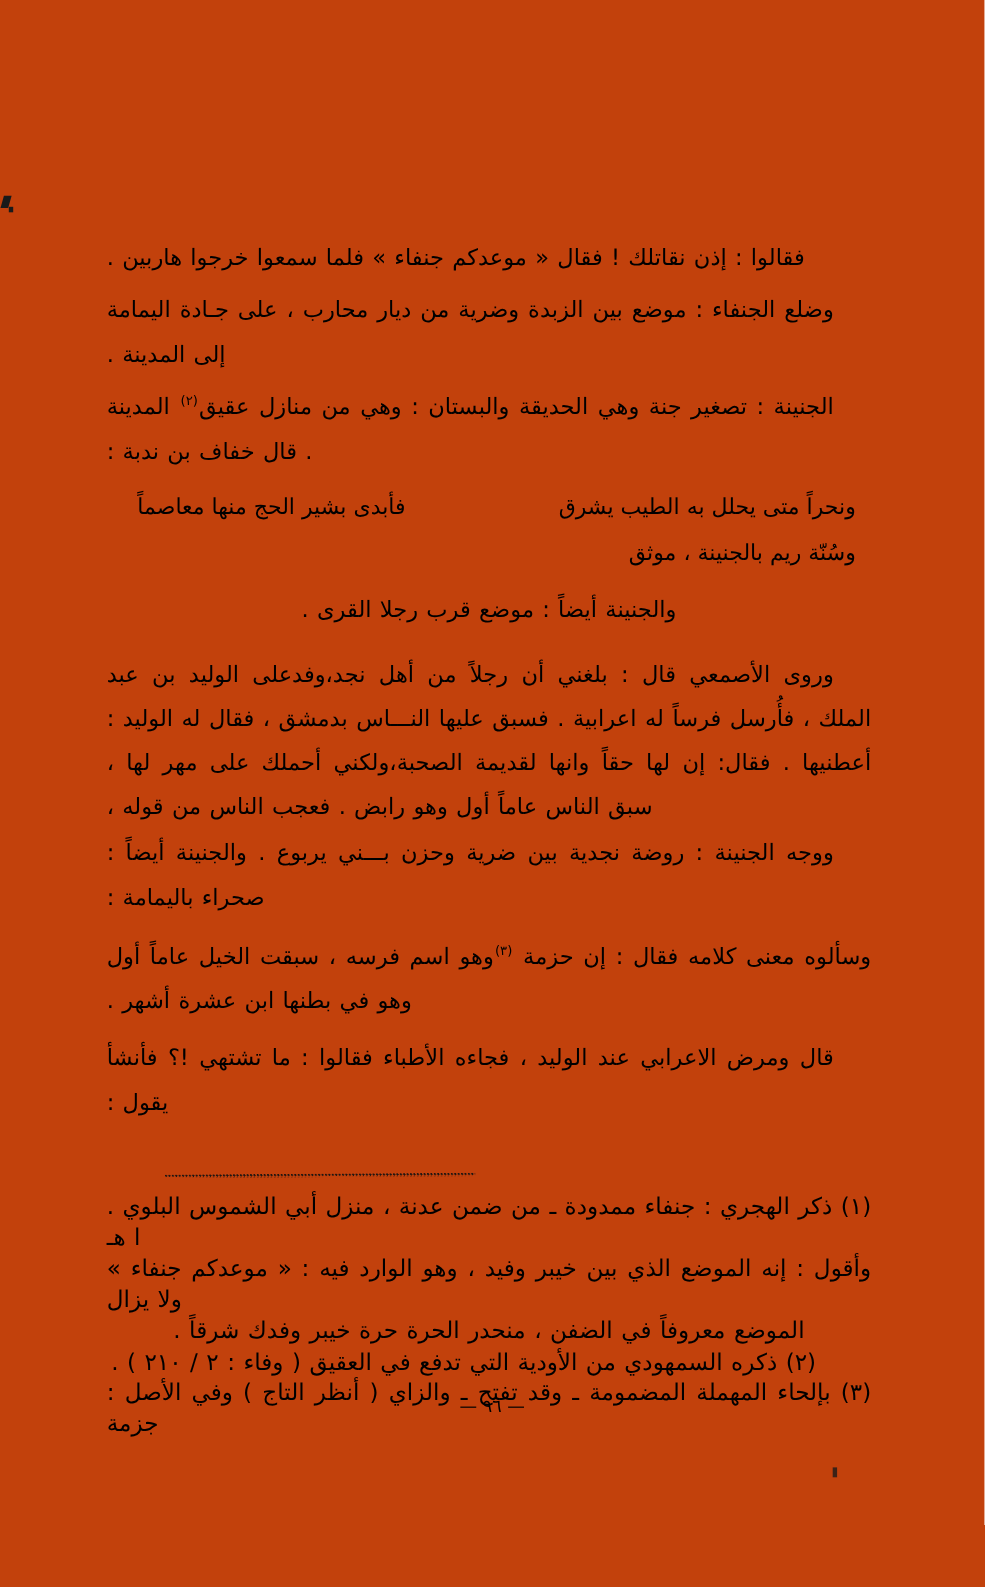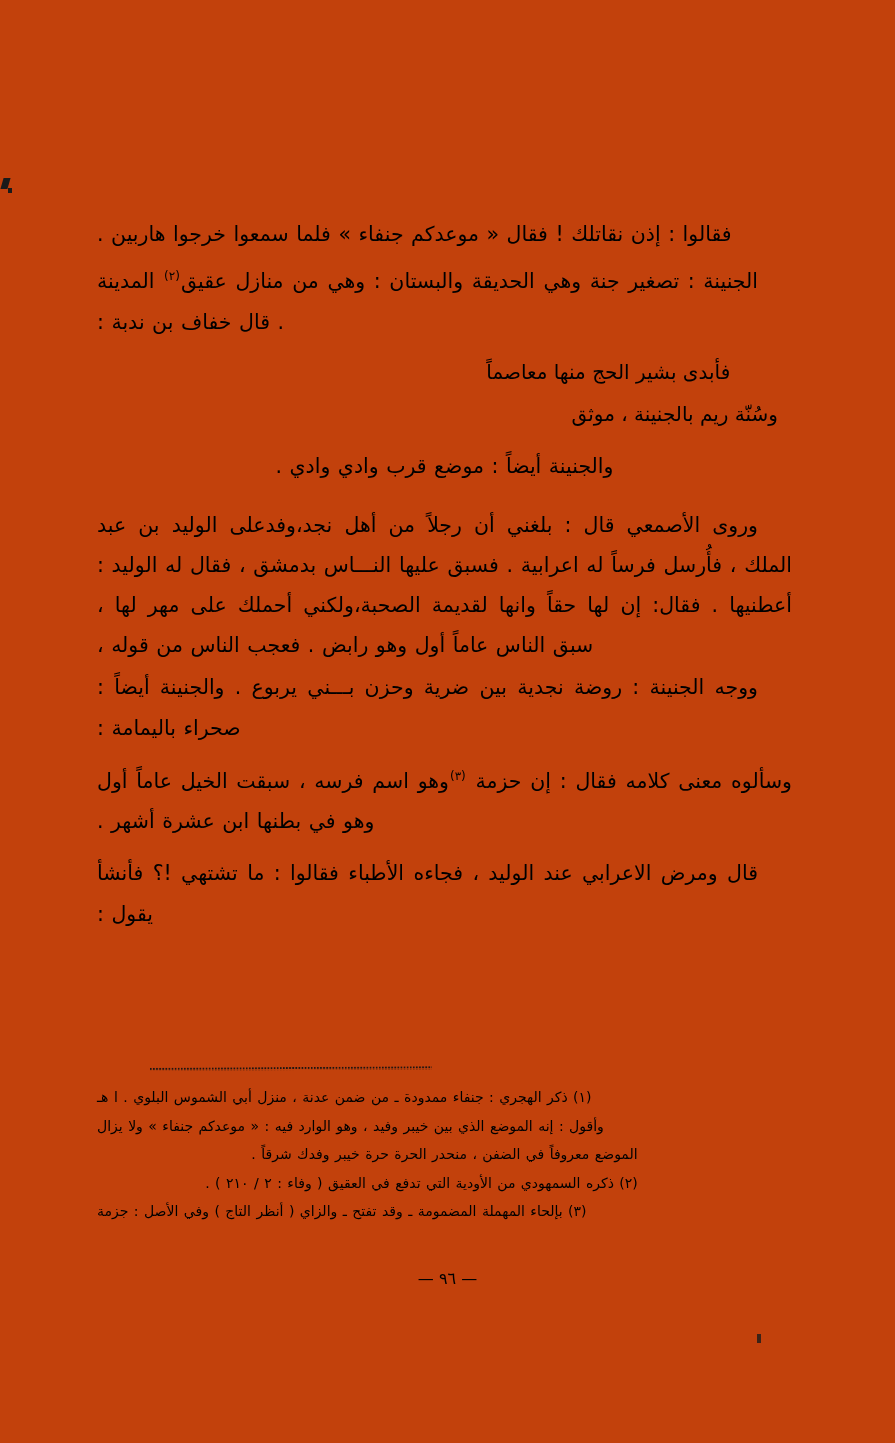--- a/index.html
+++ b/index.html
@@ -108,21 +108,21 @@
   }
 
   
   #footnotes {
     position: absolute;
     right: 103px;
     left: 97px;
     top: 1084px;
   }
   .fn-para {
-    font-size: 14px;
+    font-size: 21px;
     line-height: 27.5px;
     text-align: justify;
     text-align-last: left;
     margin: 0 0 1px 0;
     word-spacing: 1px;
   }
   .fn-para.c { text-indent: 46px; }
   .fn-para.last-center { text-align-last: right; }
 
   
@@ -143,35 +143,37 @@
 
   <span class="margin-speck s1"></span>
   <span class="margin-speck s2"></span>
   <span class="margin-speck s3"></span>
 
   <div id="textblock">
 
     <p class="para indent gap-sm">فقالوا : إذن نقاتلك ! فقال « موعدكم جنفاء »  فلما سمعوا خرجوا هاربين .</p>
 
 
+    <p class="para indent gap-sm">وضلع  الجنفاء : موضع بين الزبدة  وضرية من ديار محارب ، على جـادة اليمامة إلى المدينة .</p>
 
     <p class="para indent gap-sm">
       <span>الجنينة : تصغير جنة وهي الحديقة والبستان : وهي من منازل عقيق</span><sup class="fn">(٢)</sup><span> المدينة . قال خفاف بن ندبة :</span>
     </p>
 
     <div class="verse-block">
       <div class="verse-line">
+        <div class="hemistich left">ونحراً متى يحلل به الطيب يشرق</div>
         <div class="hemistich right">فأبدى بشير الحج  منها معاصماً</div>
       </div>
       <div class="verse-line">
         <div class="hemistich left">وسُنّة  ريم  بالجنينة ،  موثق</div>
       </div>
     </div>
 
-    <p class="para gap-lg" style="text-align-last:center;">والجنينة أيضاً : موضع قرب وادي وادي .</p>
+    <p class="para gap-lg" style="text-align-last:center;">والجنينة أيضاً : موضع قرب رجلا القرى .</p>
 
     <p class="para indent tight">وروى الأصمعي قال : بلغني أن رجلاً من أهل نجد،وفدعلى الوليد بن عبد الملك ، فأُرسل  فرساً له اعرابية . فسبق عليها النـــاس بدمشق ، فقال له الوليد : أعطنيها . فقال: إن لها حقاً وانها لقديمة الصحبة،ولكني أحملك على مهر  لها ، سبق  الناس  عاماً أول وهو رابض . فعجب الناس من قوله ،</p>
 
     <p class="para indent gap-md">ووجه  الجنينة : روضة  نجدية بين ضرية وحزن بـــني يربوع . والجنينة أيضاً : صحراء باليمامة :</p>
 
     <p class="para tight gap-md">
       <span>وسألوه  معنى كلامه  فقال : إن  حزمة </span><sup class="fn">(٣)</sup><span>وهو اسم فرسه ، سبقت  الخيل عاماً أول وهو في بطنها ابن عشرة أشهر .</span>
     </p>
 
     <p class="para indent">قال ومرض الاعرابي  عند الوليد ، فجاءه الأطباء فقالوا : ما تشتهي !؟ فأنشأ يقول :</p>

